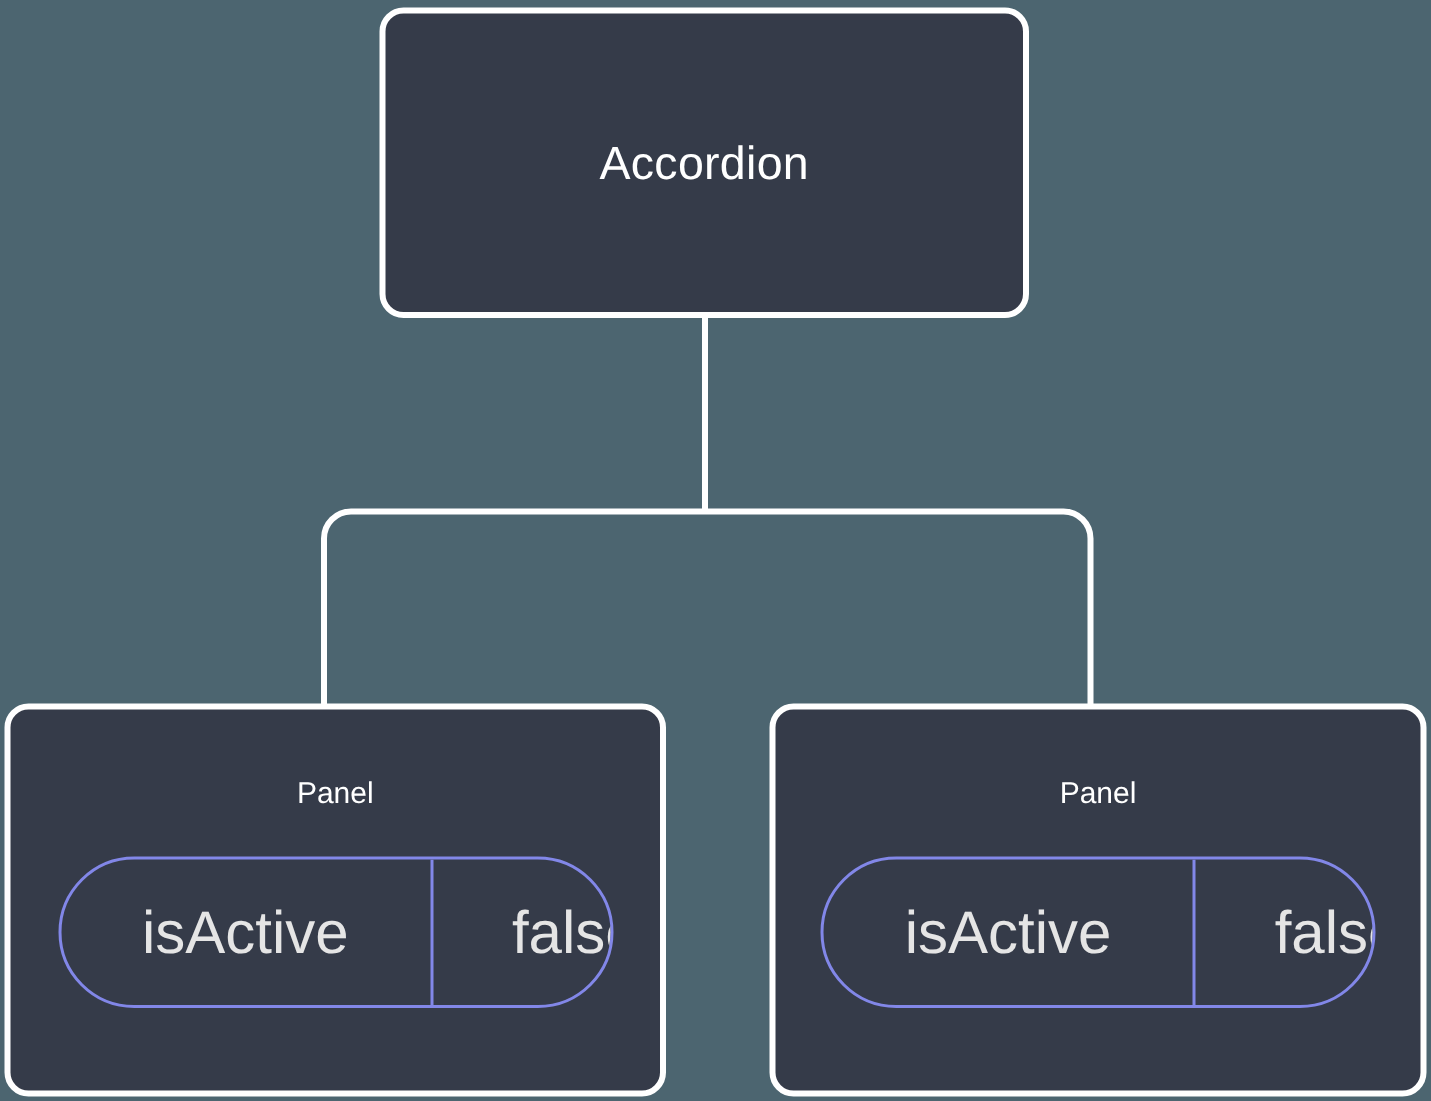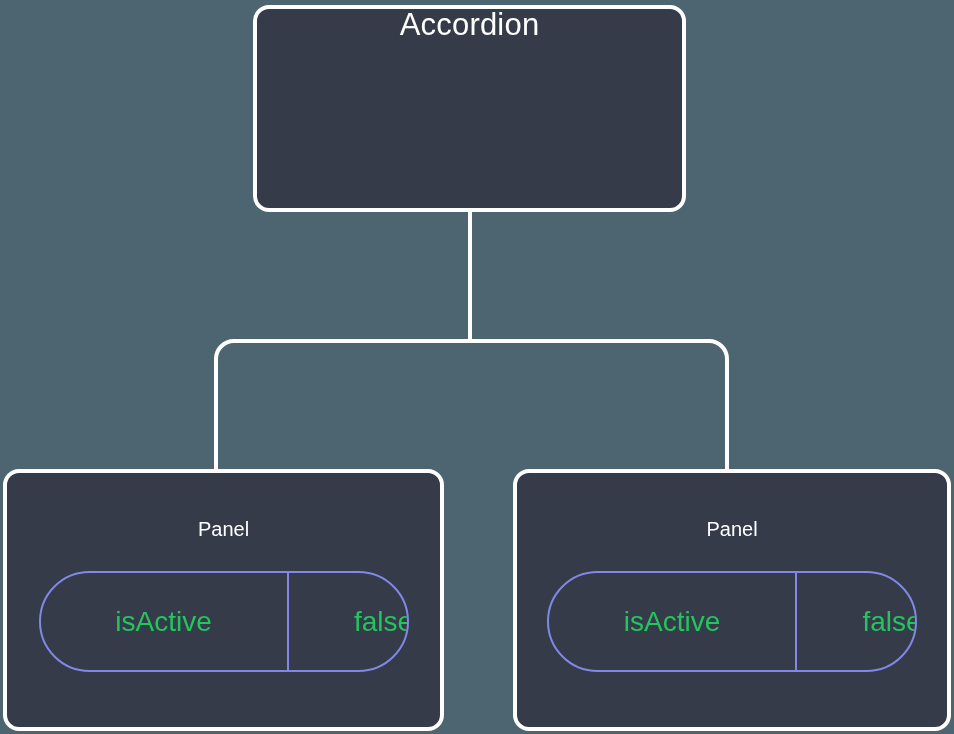--- a/index.html
+++ b/index.html
@@ -43,20 +43,21 @@
     flex-direction: column;
     align-items: center;
   }
 
   
   #node-accordion {
     left: 253px;
     top: 5px;
     width: 433px;
     height: 207px;
+    justify-content: center;
   }
   .node-title-root {
     color: #ffffff;
     font-size: 31px;
     font-weight: 400;
     letter-spacing: 0.2px;
     line-height: 1;
     text-align: center;
   }
 
@@ -92,22 +93,22 @@
     border: 2px solid #8287e8;
     border-radius: 52px;
     background: transparent;
     overflow: hidden;
   }
   .pill-key,
   .pill-value {
     display: flex;
     align-items: center;
     justify-content: center;
-    color: #22c55e;
-    font-size: 28px;
+    color: #e5e5e5;
+    font-size: 40px;
     font-weight: 400;
     line-height: 1;
     white-space: nowrap;
   }
   .pill-key {
     min-width: 210px;
     padding: 0 18px;
   }
   .pill-value {
     min-width: 154px;

